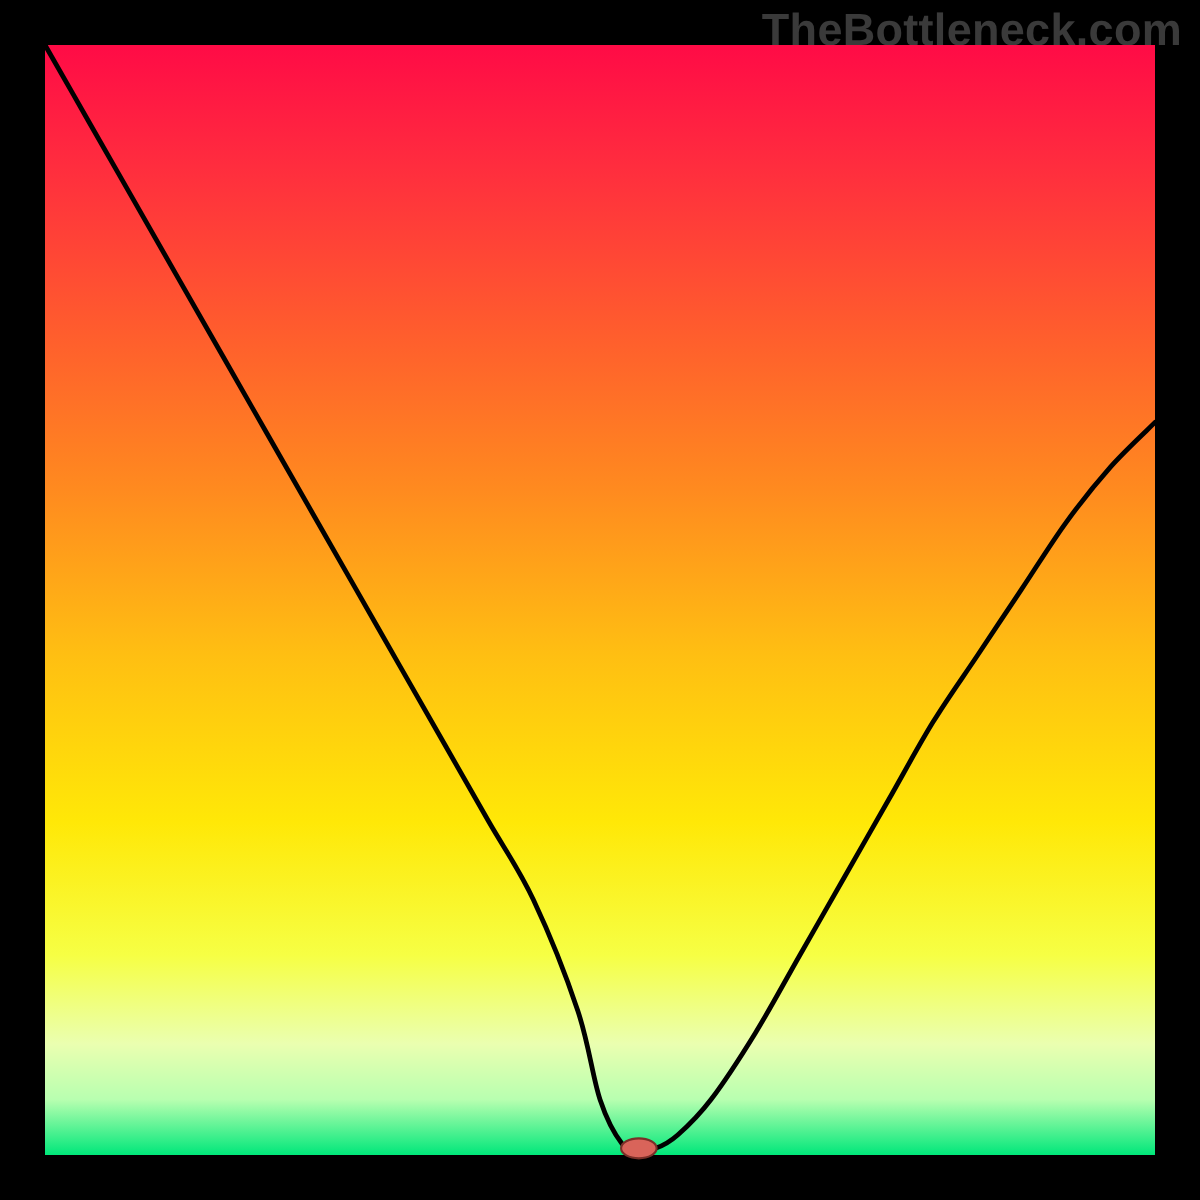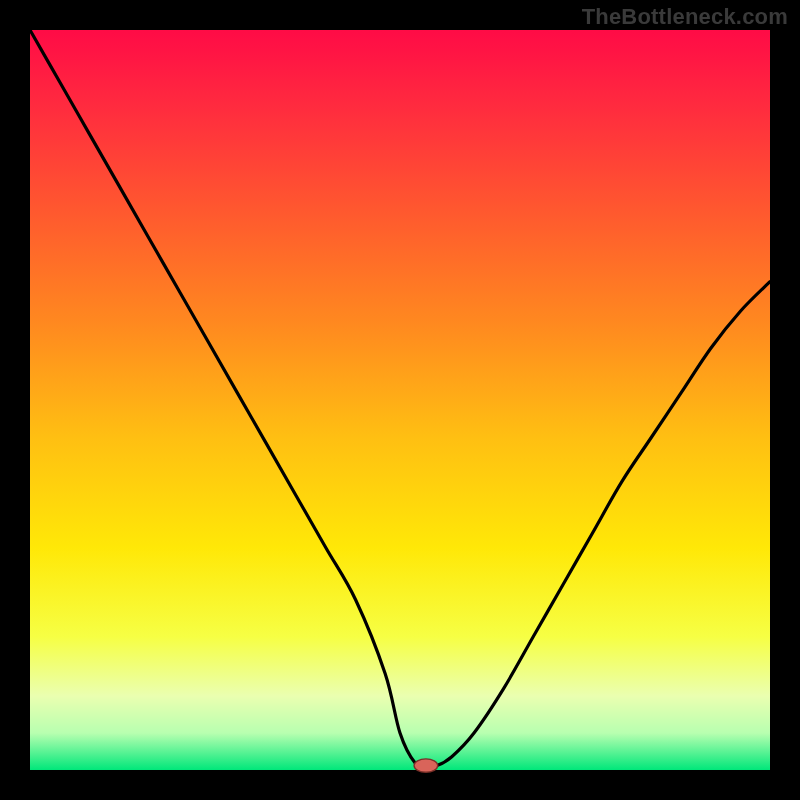--- a/index.html
+++ b/index.html
@@ -15,21 +15,21 @@
     position: relative;
     width: 800px;
     height: 800px;
     background: #000;
   }
   .watermark {
     position: absolute;
     top: 4px;
     right: 12px;
     color: #3a3a3a;
-    font-size: 22px;
+    font-size: 30px;
     font-weight: 600;
     letter-spacing: 0.2px;
     user-select: none;
   }
   svg {
     position: absolute;
     top: 0;
     left: 0;
   }
 </style>

